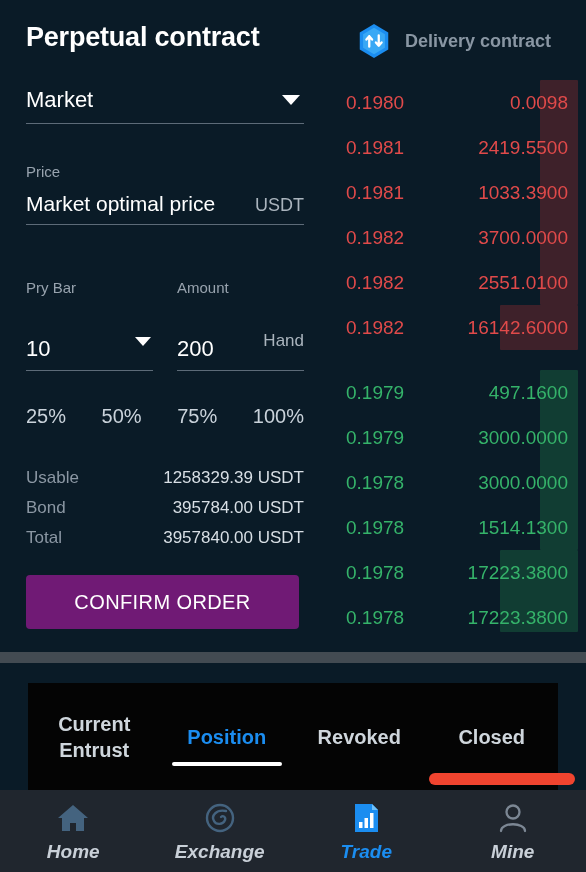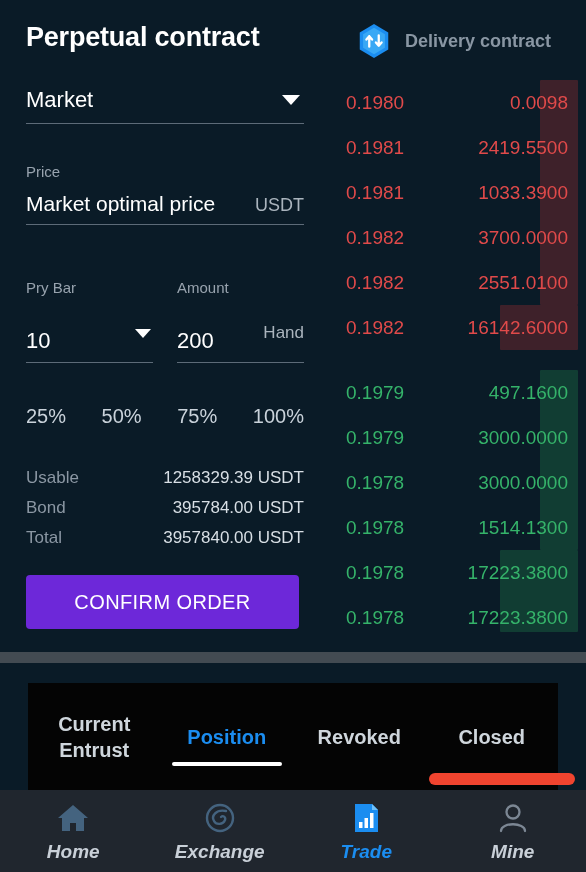--- a/index.html
+++ b/index.html
@@ -44,21 +44,21 @@
   
   .price-block{position:absolute;left:26px;top:163px;width:278px;}
   .flabel{color:#98a3ae;font-size:15px;margin-bottom:12px;}
   .price-row{display:flex;align-items:baseline;justify-content:space-between;padding-bottom:8px;}
   .price-value{color:#ffffff;font-size:21px;}
   .unit{color:#aab4bd;font-size:18px;}
 
   
   .two-col{position:absolute;left:26px;top:279px;width:278px;display:flex;gap:24px;}
   .col-half{width:127px;}
-  .col-half .flabel{font-size:15px;margin-bottom:16px;}
+  .col-half .flabel{font-size:15px;margin-bottom:24px;}
   .inline-row{display:flex;align-items:center;justify-content:space-between;padding-bottom:8px;}
   .inline-value{color:#ffffff;font-size:22px;margin-top:16px;}
   .inline-unit{color:#aab4bd;font-size:17px;}
   .caret-sm{
     width:0;height:0;border-left:8px solid transparent;border-right:8px solid transparent;
     border-top:9px solid #ffffff;margin-right:2px;
   }
 
   
   .pct-row{
@@ -69,21 +69,21 @@
 
   
   .balances{position:absolute;left:26px;top:468px;width:278px;}
   .bal-row{display:flex;justify-content:space-between;align-items:baseline;margin-bottom:10px;}
   .bal-key{color:#8b97a3;font-size:17px;}
   .bal-val{color:#d8dfe5;font-size:17px;}
 
   
   .confirm-btn{
     position:absolute;left:26px;top:575px;width:273px;height:54px;
-    background:#6d28d9;border:none;border-radius:4px;
+    background:#701a75;border:none;border-radius:4px;
     color:#ffffff;font-size:20px;letter-spacing:0.4px;
     font-family:"Liberation Sans",sans-serif;cursor:pointer;
     display:flex;align-items:center;justify-content:center;
   }
 
   
   .book{position:absolute;left:0;top:0;width:256px;height:652px;}
   .book-half{position:absolute;left:0;width:256px;}
   .asks{top:80px;height:270px;}
   .bids{top:370px;height:262px;}

